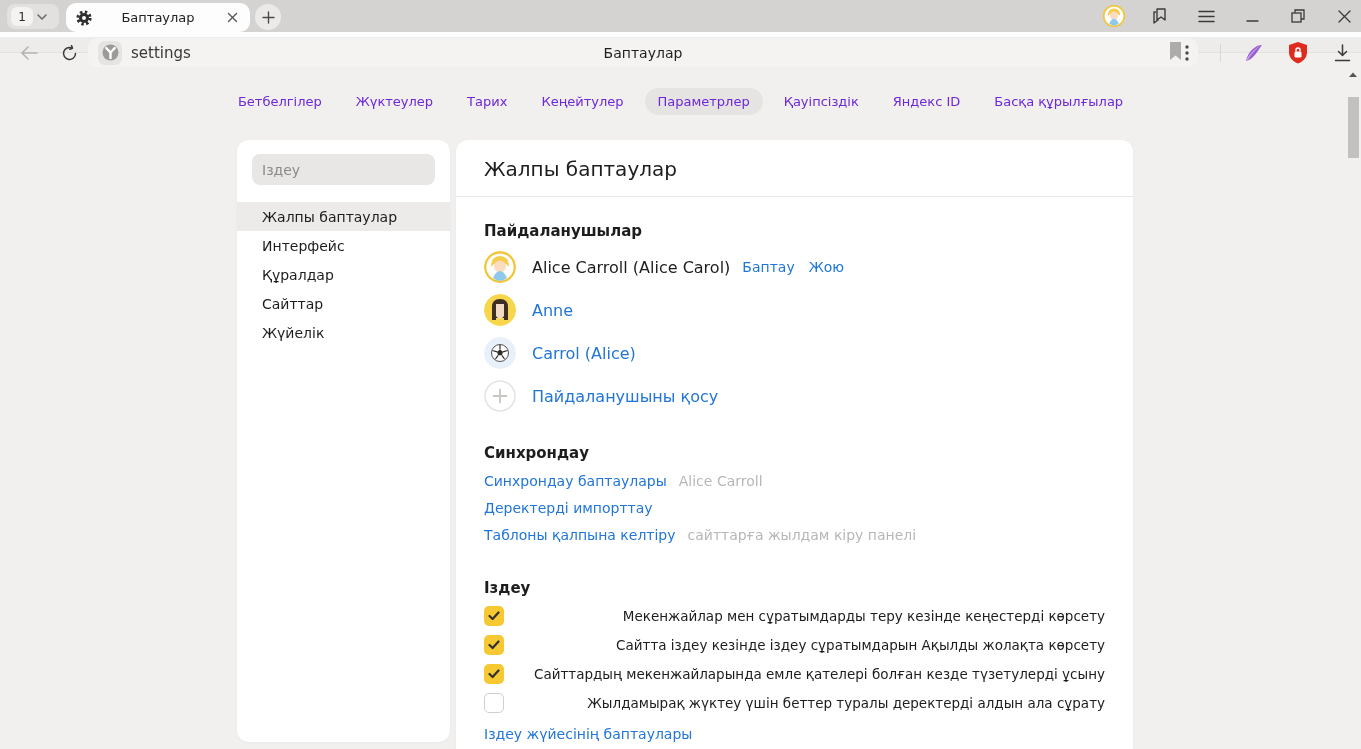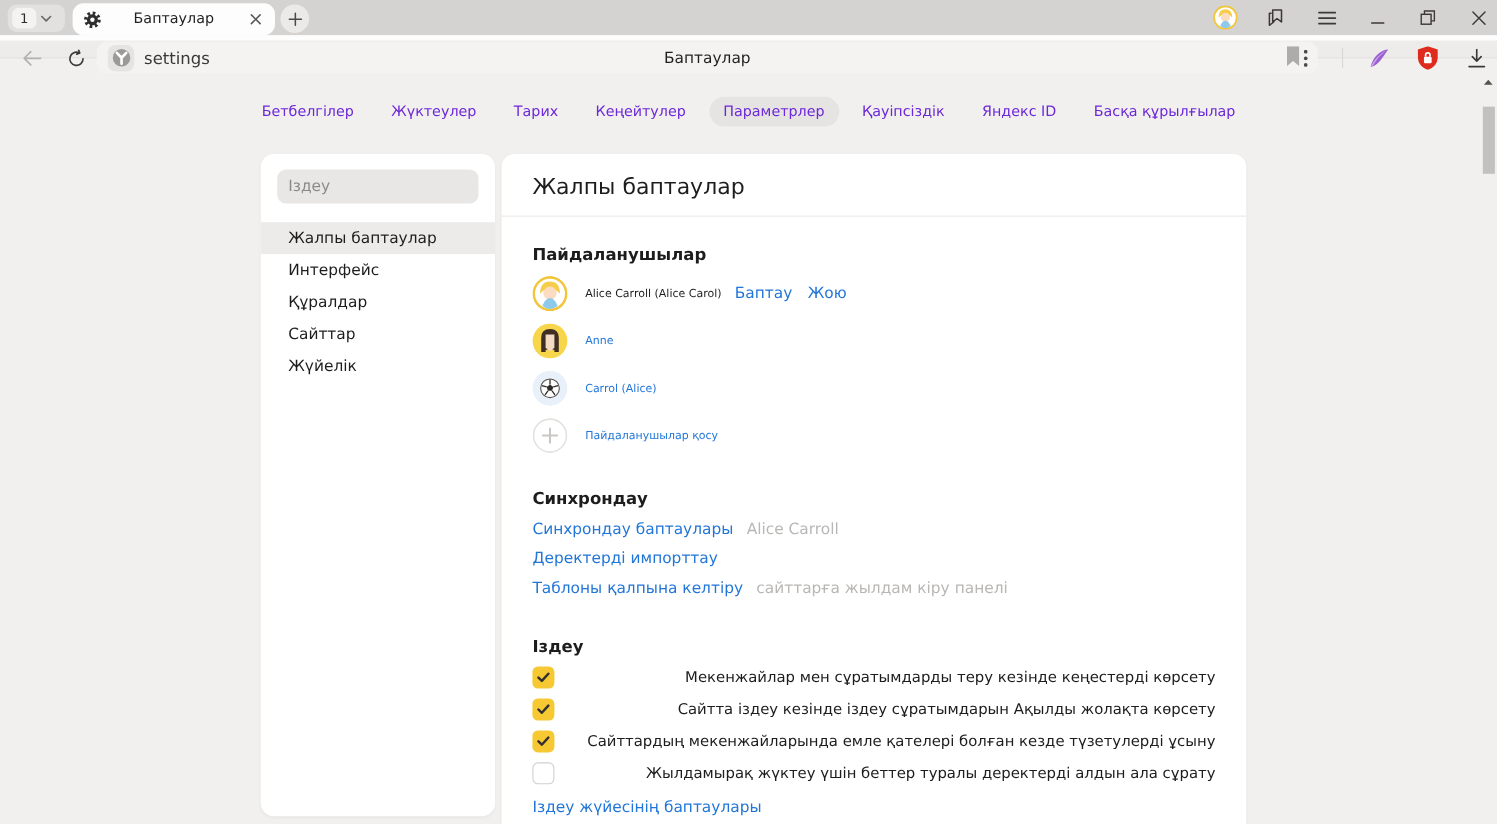--- a/index.html
+++ b/index.html
@@ -56,21 +56,21 @@
 
   .main-card { position:absolute; left:456px; top:140px; width:677px; height:609px; background:#fff;
     border-radius:12px 12px 0 0; box-shadow:0 1px 3px rgba(0,0,0,.04); }
   .main-header { padding:17px 28px 15px; border-bottom:1px solid #eae8e6; }
   .main-header h1 { font-size:20px; font-weight:normal; color:#1d1d1d; }
   .main-body { padding:0 28px; }
   .section-title { font-size:15px; font-weight:bold; margin-top:25px; }
 
   .user-row { display:flex; align-items:center; margin-top:11px; height:32px; gap:0; }
   .avatar { width:32px; height:32px; border-radius:50%; flex:0 0 32px; margin-right:8px; }
-  .user-name { font-size:10px; color:#1d1d1d; margin-left:8px; }
+  .user-name { font-size:16px; color:#1d1d1d; margin-left:8px; }
   .link { font-size:14px; color:#2276d8; cursor:pointer; text-decoration:none; }
   .user-row .actions { display:flex; gap:14px; margin-left:12px; }
   .user-name.link-name { color:#2276d8; cursor:pointer; }
 
   .sync-row { margin-top:11px; display:flex; align-items:center; gap:12px; }
   .sync-row:first-of-type { margin-top:10px; }
   .note { font-size:14px; color:#b9b7b5; }
 
   .m-sync { margin-top:32px; }
   .m-search { margin-top:36px; }
@@ -279,21 +279,21 @@
         <path d="M16 12.5 V8 M19 14.8 L23.5 13.5 M17.9 18.3 L20.5 22 M14.1 18.3 L11.5 22 M13 14.8 L8.5 13.5" stroke="#2e2c2a" stroke-width="1.2" fill="none"></path>
       </svg>
       <span class="user-name link-name">Carrol (Alice)</span>
     </div>
 
     <div class="user-row">
       <svg class="avatar" viewBox="0 0 32 32">
         <circle cx="16" cy="16" r="15" fill="#fff" stroke="#e4e2df" stroke-width="1.5"></circle>
         <path d="M16 9.5 V22.5 M9.5 16 H22.5" stroke="#c9c7c4" stroke-width="1.8" stroke-linecap="round"></path>
       </svg>
-      <span class="user-name link-name">Пайдаланушылар қосу</span>
+      <span class="user-name link-name">Пайдаланушыны қосу</span>
     </div>
 
     
     <div class="section-title m-sync">Синхрондау</div>
     <div class="sync-row">
       <a class="link">Синхрондау баптаулары</a>
       <span class="note">Alice Carroll</span>
     </div>
     <div class="sync-row">
       <a class="link">Деректерді импорттау</a>

